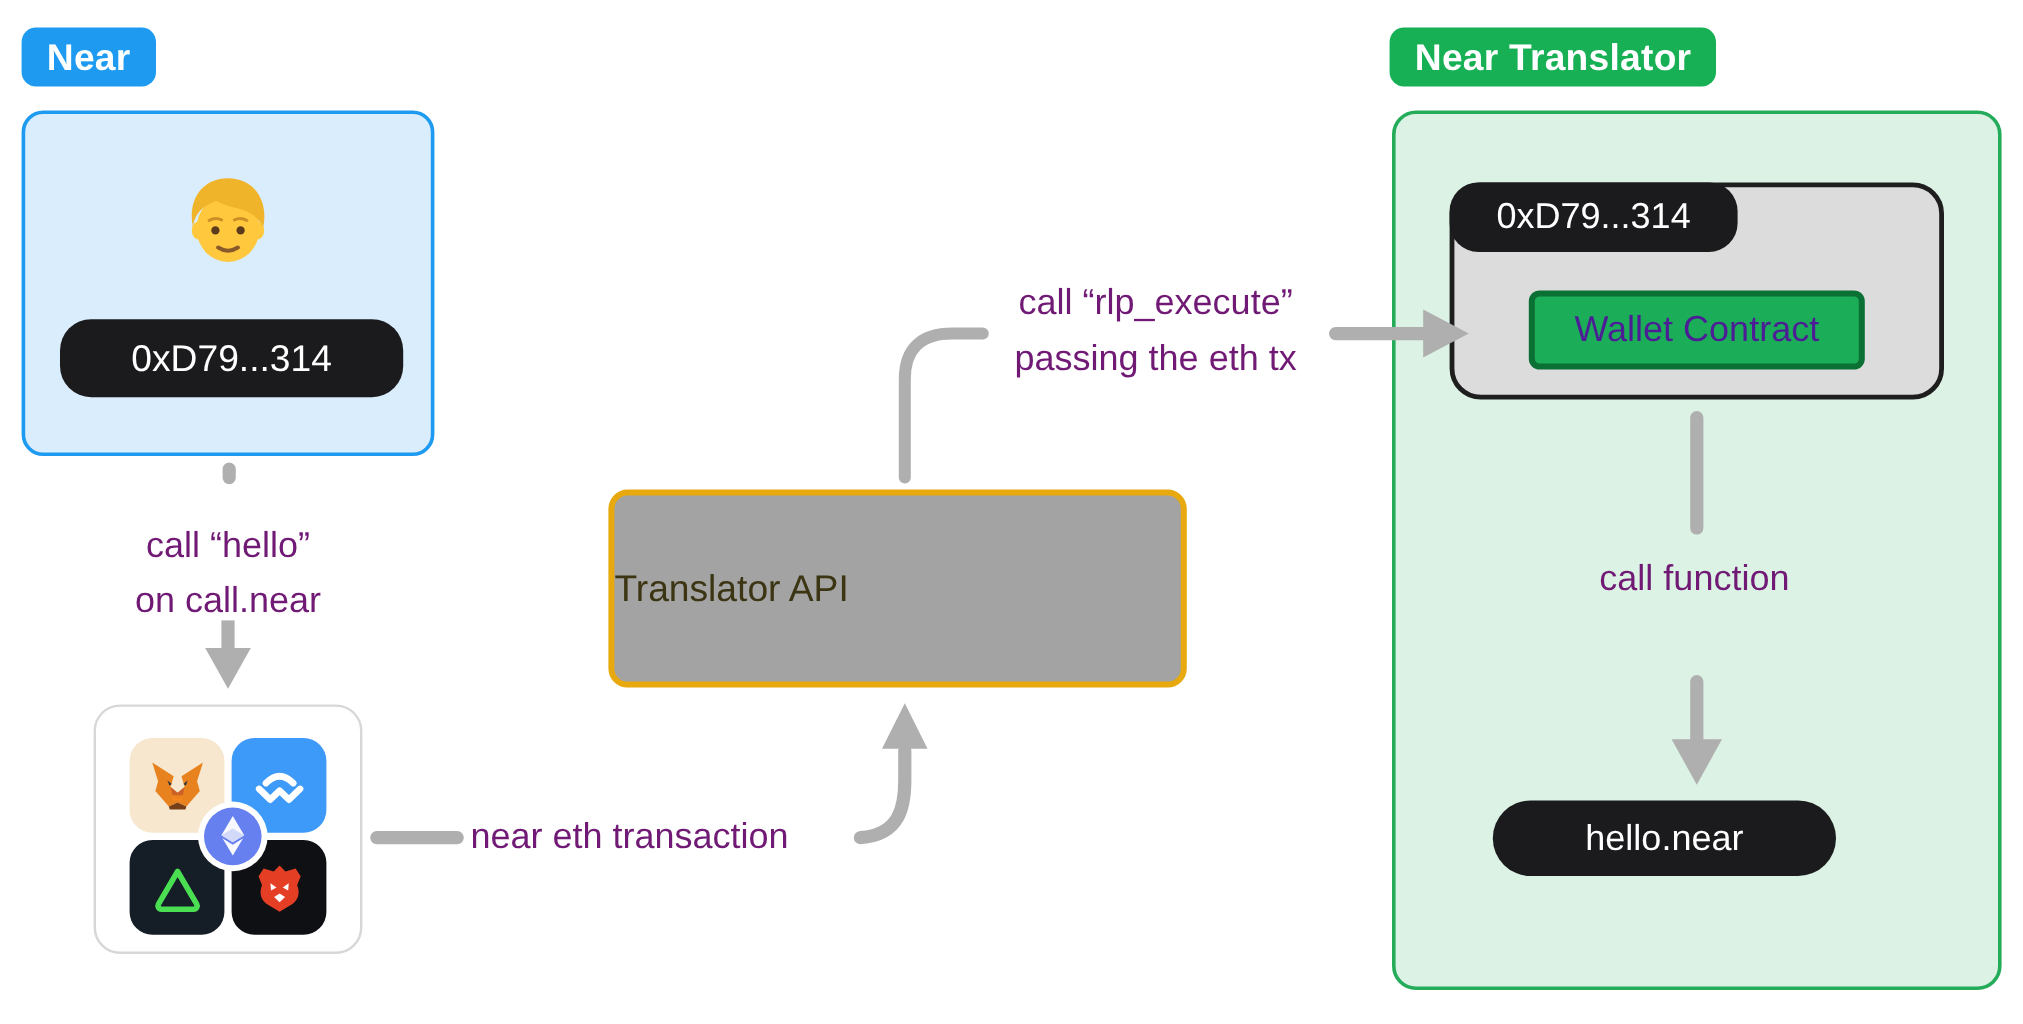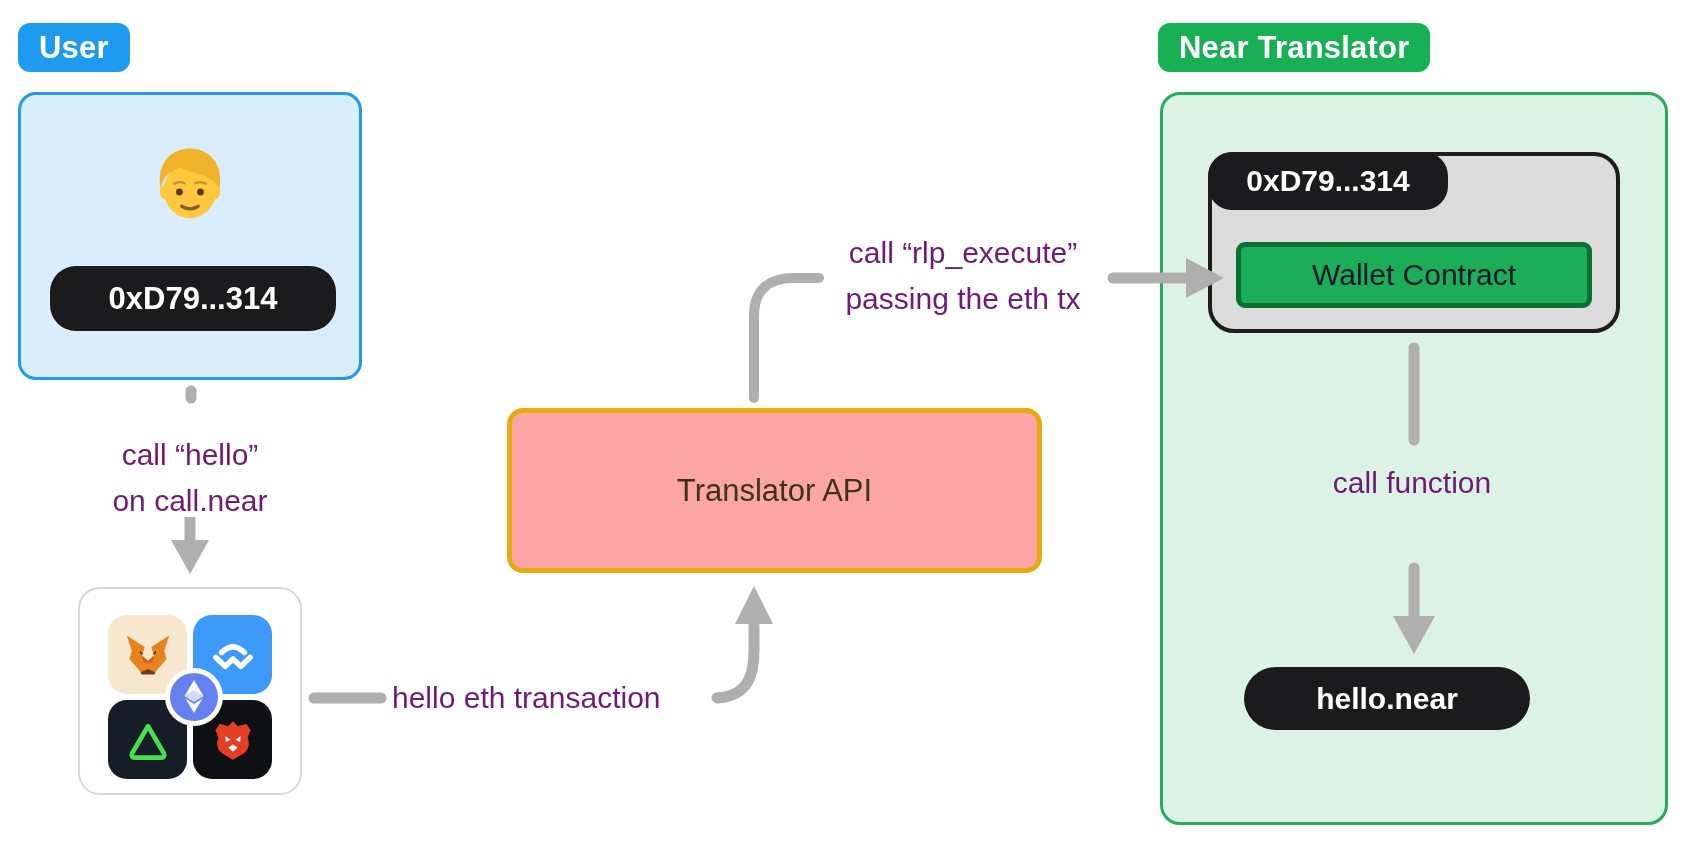--- a/index.html
+++ b/index.html
@@ -15,21 +15,21 @@
   }
   .badge-user{left:18px;top:23px;background:#1E9BF0;}
   .badge-near{left:1158px;top:23px;background:#17B054;}
   .user-box{
     left:18px;top:92px;width:344px;height:288px;box-sizing:border-box;
     background:#D9EDFC;border:3px solid #1E9BF0;border-radius:18px;
   }
   .person{left:50%;top:34px;transform:translateX(-50%);width:108px;height:108px;}
   .pill{
     display:flex;align-items:center;justify-content:center;
-    background:#1B1B1D;color:#ffffff;font-size:31px;font-weight:700;
+    background:#1B1B1D;color:#ffffff;font-size:31px;font-weight:400;
     border-radius:26px;
   }
   .pill-user-address{left:29px;top:171px;width:286px;height:65px;}
   .label{
     color:#701a75;font-size:30px;font-weight:500;line-height:46px;text-align:center;
   }
   .label-call-hello{left:18px;top:412px;width:344px;margin-top:20px;}
   .label-send-eth{left:392px;top:675px;white-space:nowrap;text-align:left;}
   .label-rlp{left:733px;top:230px;width:460px;}
   .label-call-function{left:1160px;top:459px;width:504px;line-height:47px;}
@@ -43,54 +43,54 @@
   .tile-walletconnect{left:113px;top:26px;background:#3D9AF8;}
   .tile-triangle{left:28px;top:111px;background:#151D27;}
   .tile-brave{left:113px;top:111px;background:#0E1013;}
   .eth-circle{
     position:absolute;left:85px;top:79px;width:58px;height:58px;border-radius:50%;
     background:#ffffff;display:flex;align-items:center;justify-content:center;
   }
   .eth-inner{width:48px;height:48px;border-radius:50%;background:#6780F0;
     display:flex;align-items:center;justify-content:center;}
   .translator-box{
-    left:507px;top:408px;width:535px;height:165px;box-sizing:border-box;
-    background:#fca5a5;border:5px solid #E7A90E;border-radius:16px;
-    display:flex;align-items:center;justify-content:center;
+    left:507px;top:408px;width:482px;height:165px;box-sizing:border-box;
+    background:#a3a3a3;border:5px solid #E7A90E;border-radius:16px;
+    display:flex;align-items:center;justify-content:flex-start;
     color:#3B3513;font-size:31px;font-weight:500;
   }
   .near-box{
     left:1160px;top:92px;width:508px;height:733px;box-sizing:border-box;
     background:#DCF2E4;border:3px solid #25AC5B;border-radius:20px;
   }
   .gray-box{
     left:1208px;top:152px;width:412px;height:181px;box-sizing:border-box;
     background:#DCDCDC;border:4px solid #1E1E1E;border-radius:26px;
   }
   .pill-near-address{
     position:absolute;left:-4px;top:-4px;width:240px;height:58px;
     border-radius:24px;font-size:30px;
   }
   .wallet-contract{
     position:absolute;left:50%;top:86px;transform:translateX(-50%);
-    width:356px;height:66px;box-sizing:border-box;
+    width:280px;height:66px;box-sizing:border-box;
     background:#1CAD59;border:5px solid #0A7034;border-radius:9px;
     display:flex;align-items:center;justify-content:center;
-    color:#0f172a;font-size:30px;font-weight:500;
+    color:#4c1d95;font-size:30px;font-weight:500;
   }
   .pill-hello-near{left:1244px;top:667px;width:286px;height:63px;border-radius:32px;font-size:30px;}
   svg.connectors{position:absolute;left:0;top:0;pointer-events:none;}
 </style>
 </head>
 <body>
 
 <div class="canvas">
 
   <div class="abs badge badge-user">
-    <span>User</span>
+    <span>Near</span>
   </div>
 
   <div class="abs user-box">
     <svg class="abs person" viewBox="0 0 72 72">
       <ellipse cx="36" cy="41" rx="17.5" ry="18.5" fill="#FFC83D"></ellipse>
       <ellipse cx="19.5" cy="42" rx="3.6" ry="5" fill="#FFC83D"></ellipse>
       <ellipse cx="52.5" cy="42" rx="3.6" ry="5" fill="#FFC83D"></ellipse>
       <path d="M36,13 C21,13 13.5,26 16.5,40 C18,31 23,28.5 29.5,25.5 C38,31 49,28 55.6,40 C58.5,26 51,13 36,13 Z" fill="#F0B42A"></path>
       <circle cx="29" cy="42" r="2.3" fill="#5B3A1E"></circle>
       <circle cx="43" cy="42" r="2.3" fill="#5B3A1E"></circle>
@@ -142,21 +142,21 @@
       <div class="eth-inner">
         <svg viewBox="0 0 48 48" width="48" height="48">
           <polygon points="24,7 33.5,23 24,28.8 14.5,23" fill="#ffffff" opacity="0.95"></polygon>
           <polygon points="24,40 32.6,25.6 24,31 15.4,25.6" fill="#ffffff" opacity="0.95"></polygon>
           <polygon points="24,17.5 33.5,23 24,28.8 14.5,23" fill="#CBD4F8" opacity="0.85"></polygon>
         </svg>
       </div>
     </div>
   </div>
 
-  <div class="abs label label-send-eth">hello eth transaction</div>
+  <div class="abs label label-send-eth">near eth transaction</div>
 
   <div class="abs translator-box">
     <span>Translator API</span>
   </div>
 
   <div class="abs label label-rlp">
     <div>call “rlp_execute”</div>
     <div>passing the eth tx</div>
   </div>
 

